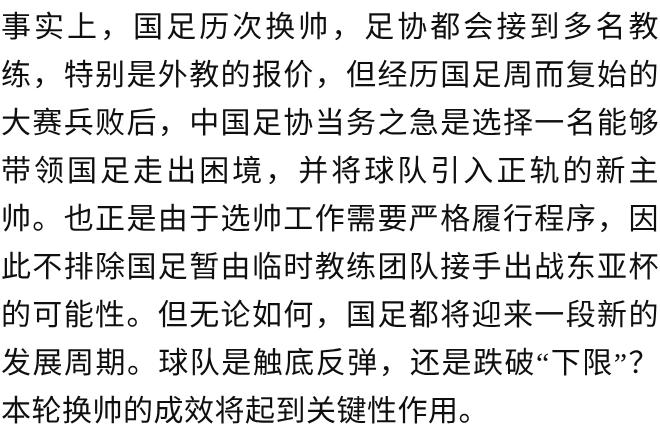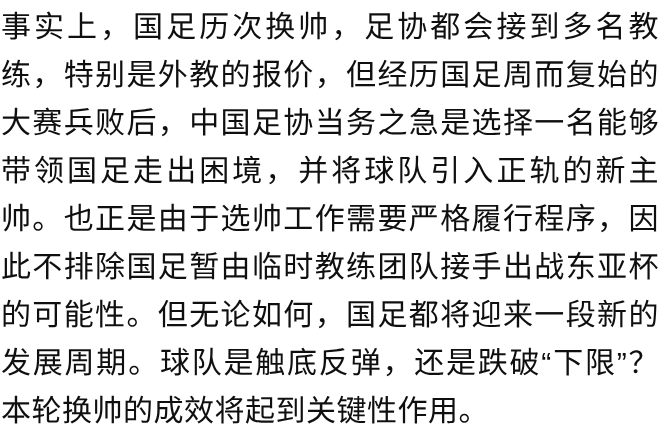--- a/index.html
+++ b/index.html
@@ -22,20 +22,21 @@
   .article-paragraph {
     margin: 0;
     font-size: 30px;
     font-weight: 400;
     line-height: 48px;
     letter-spacing: 0.5px;
     color: #0f0f0f;
     text-align: justify;
     text-justify: inter-ideograph;
     word-break: break-all;
+    font-family: Liberation Serif, serif;
     -webkit-font-smoothing: antialiased;
   }
 </style>
 </head>
 <body>
 
 <main class="article-body">
   <p class="article-paragraph">事实上，国足历次换帅，足协都会接到多名教练，特别是外教的报价，但经历国足周而复始的大赛兵败后，中国足协当务之急是选择一名能够带领国足走出困境，并将球队引入正轨的新主帅。也正是由于选帅工作需要严格履行程序，因此不排除国足暂由临时教练团队接手出战东亚杯的可能性。但无论如何，国足都将迎来一段新的发展周期。球队是触底反弹，还是跌破“下限”？本轮换帅的成效将起到关键性作用。</p>
 </main>
 

